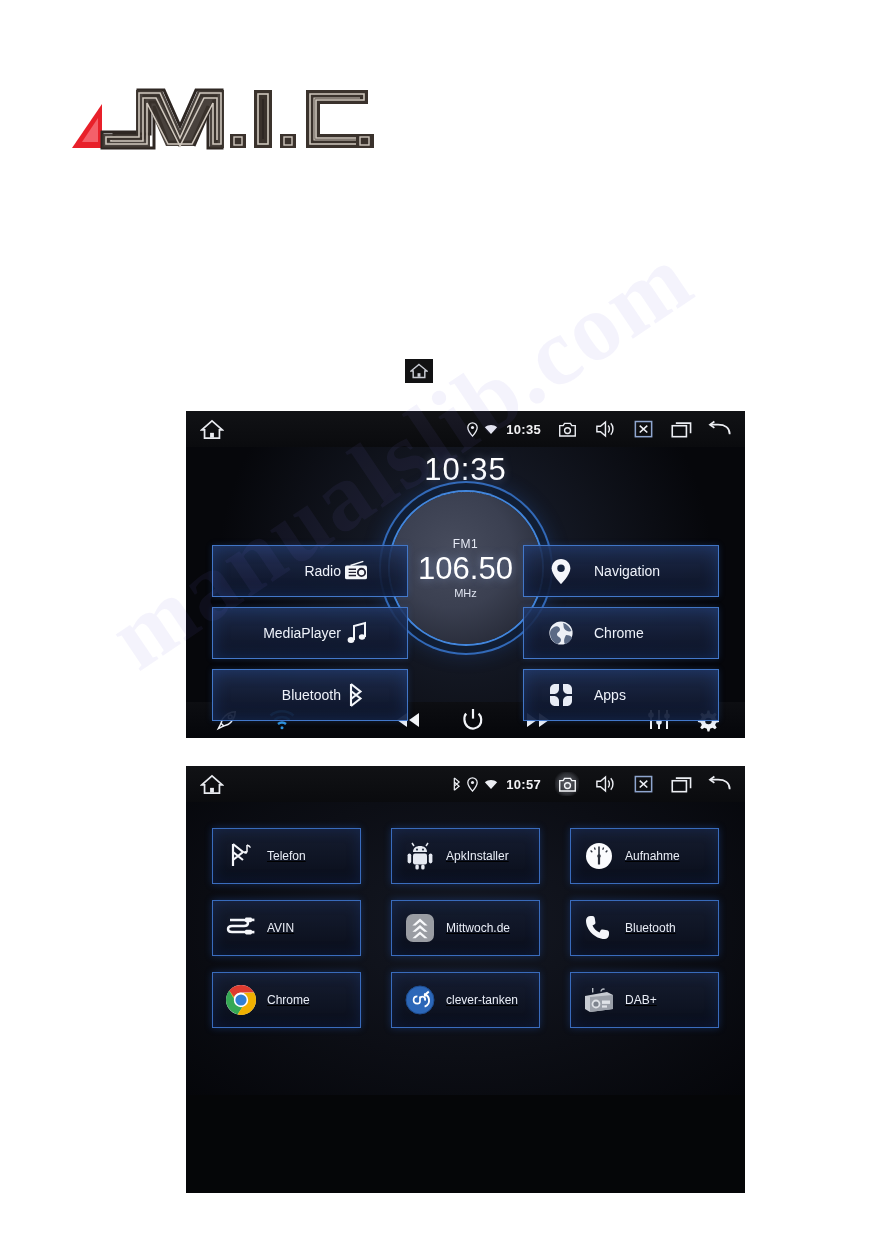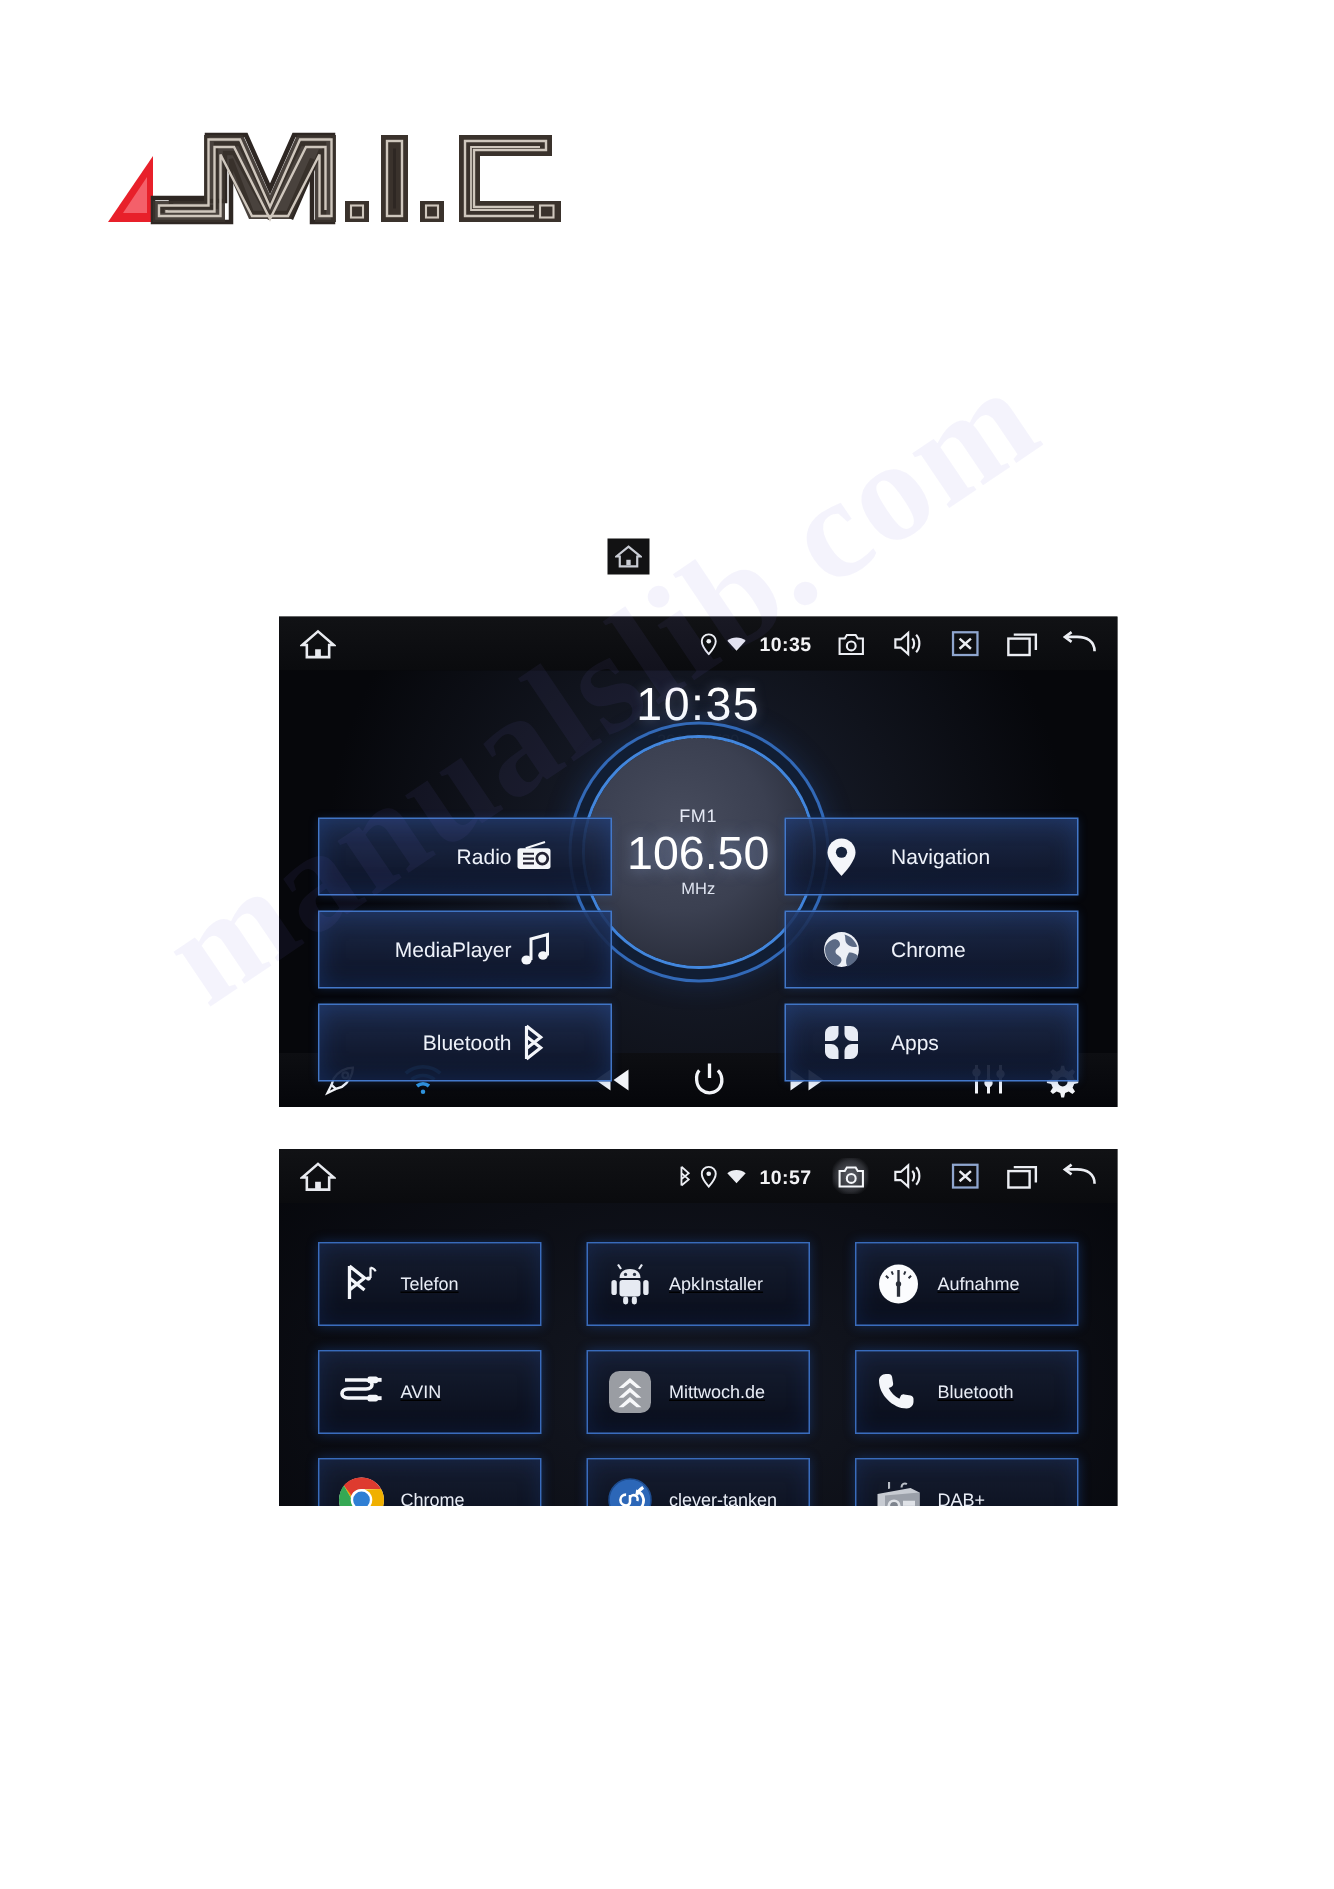--- a/index.html
+++ b/index.html
@@ -54,21 +54,21 @@
   
   .device {
     position: absolute;
     left: 186px;
     width: 559px;
     background: #050608;
     z-index: 3;
     overflow: hidden;
   }
   #device-home   { top: 411px; height: 327px; }
-  #device-apps   { top: 766px; height: 238px; }
+  #device-apps   { top: 766px; height: 427px; }
 
   
   .statusbar {
     height: 36px;
     background: linear-gradient(180deg,#111215 0%, #0a0b0e 100%);
     display: flex; align-items: center;
     position: relative;
     padding: 0 14px;
   }
   .sb-home { width: 44px; display:flex; align-items:center; justify-content:flex-start; }

